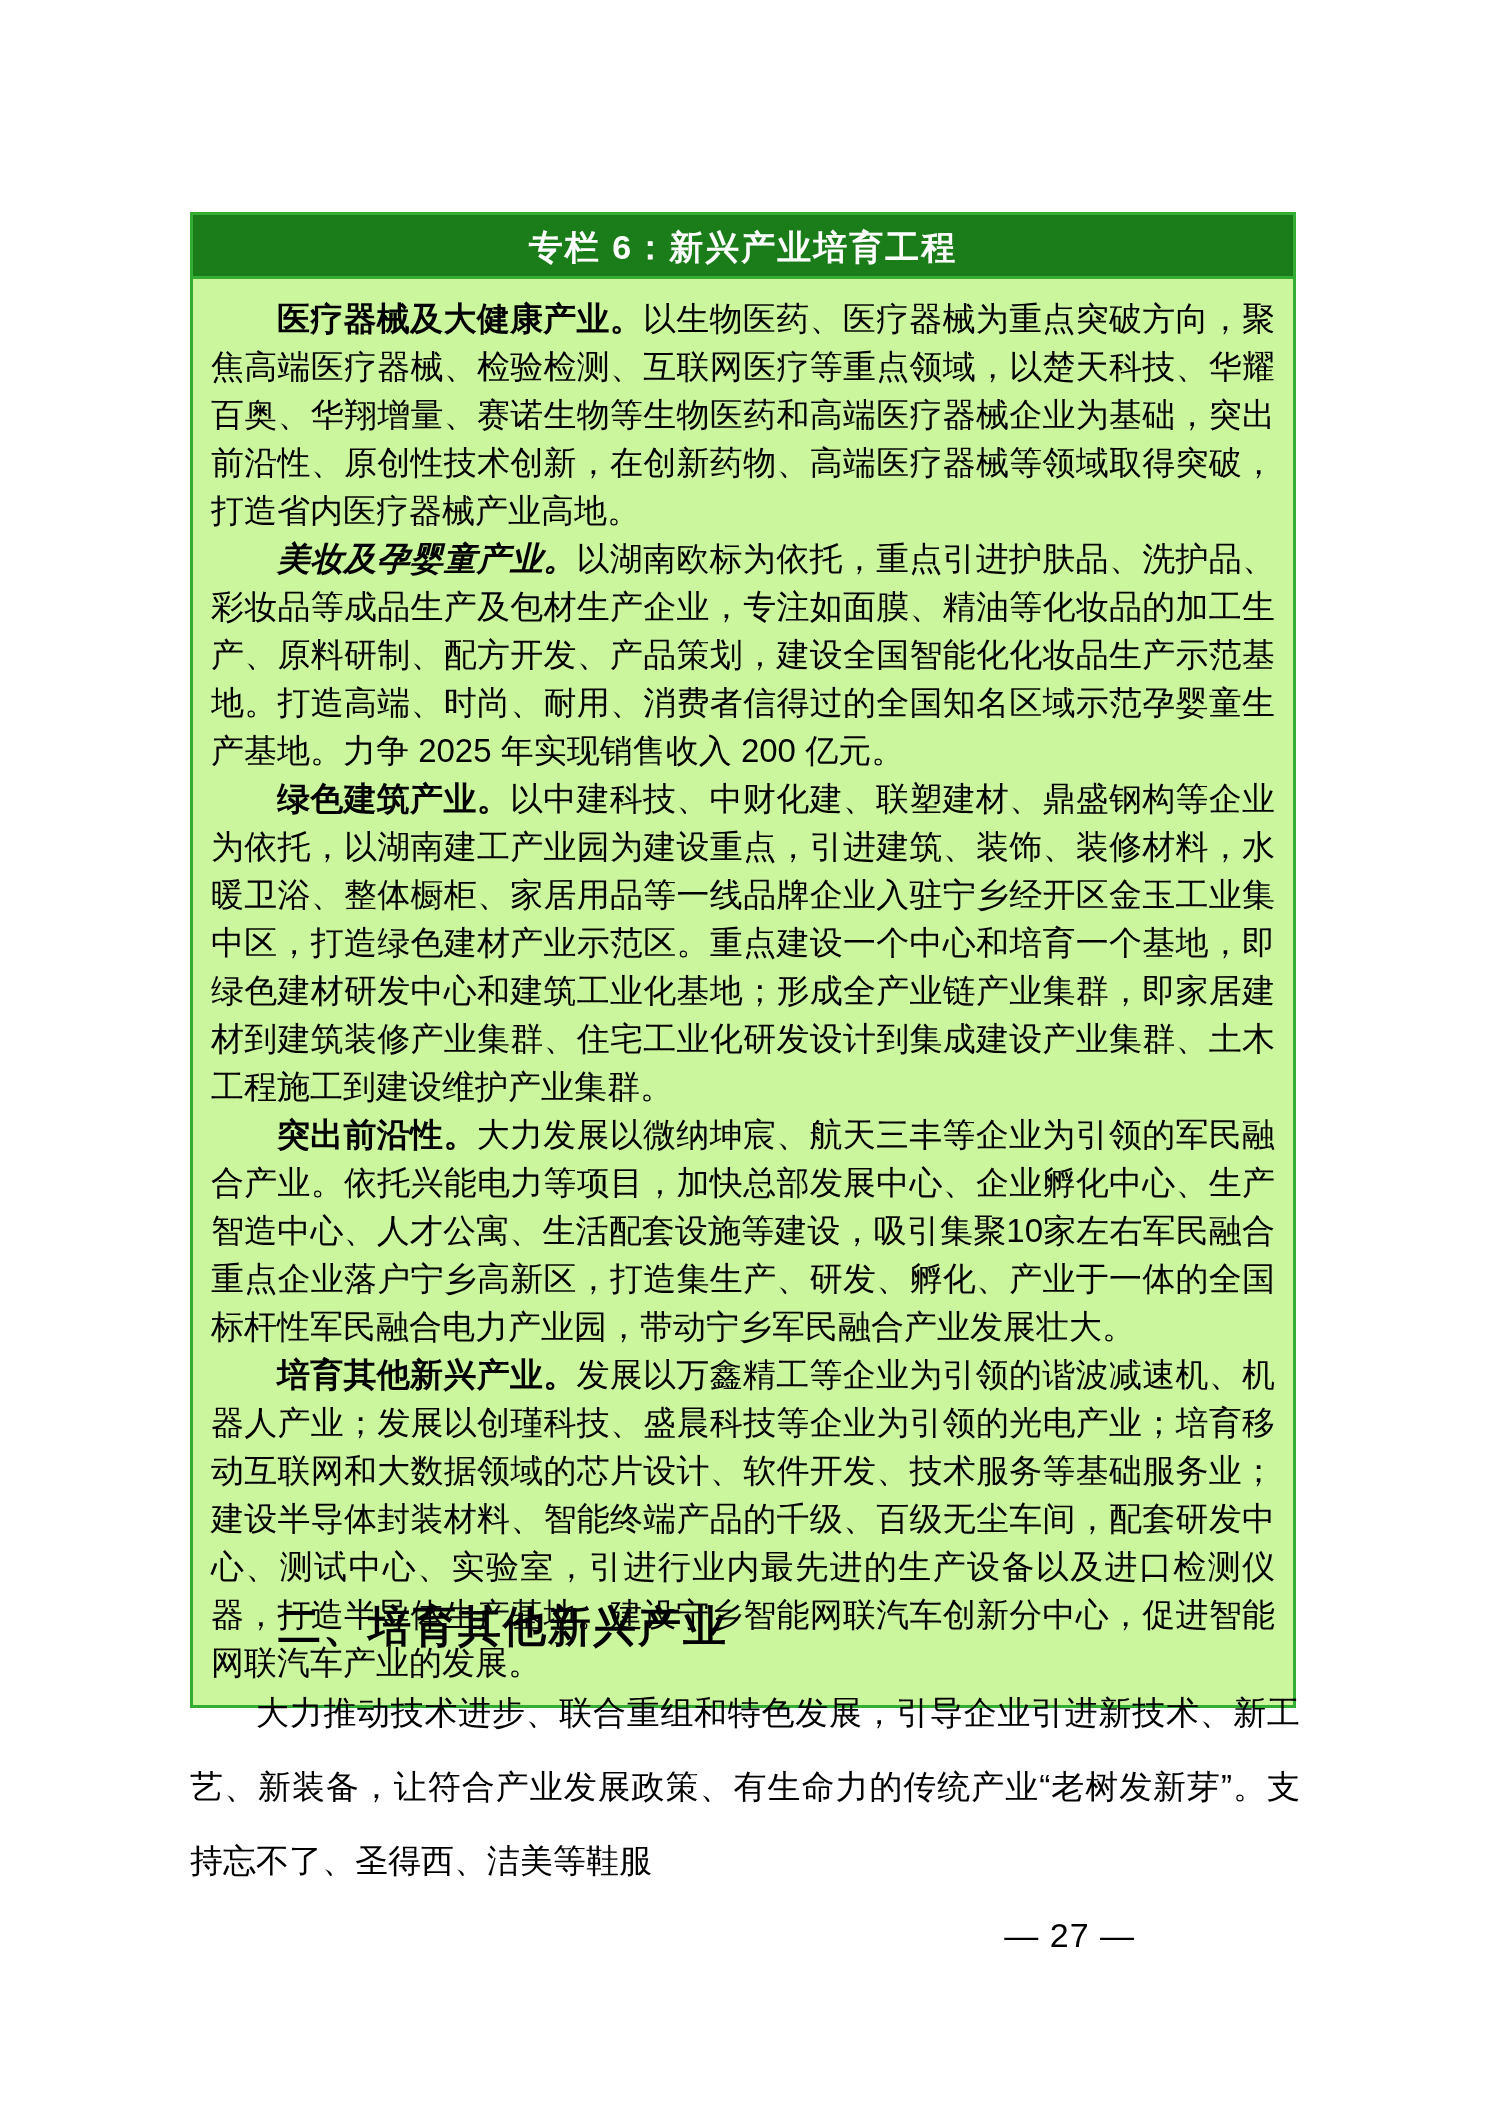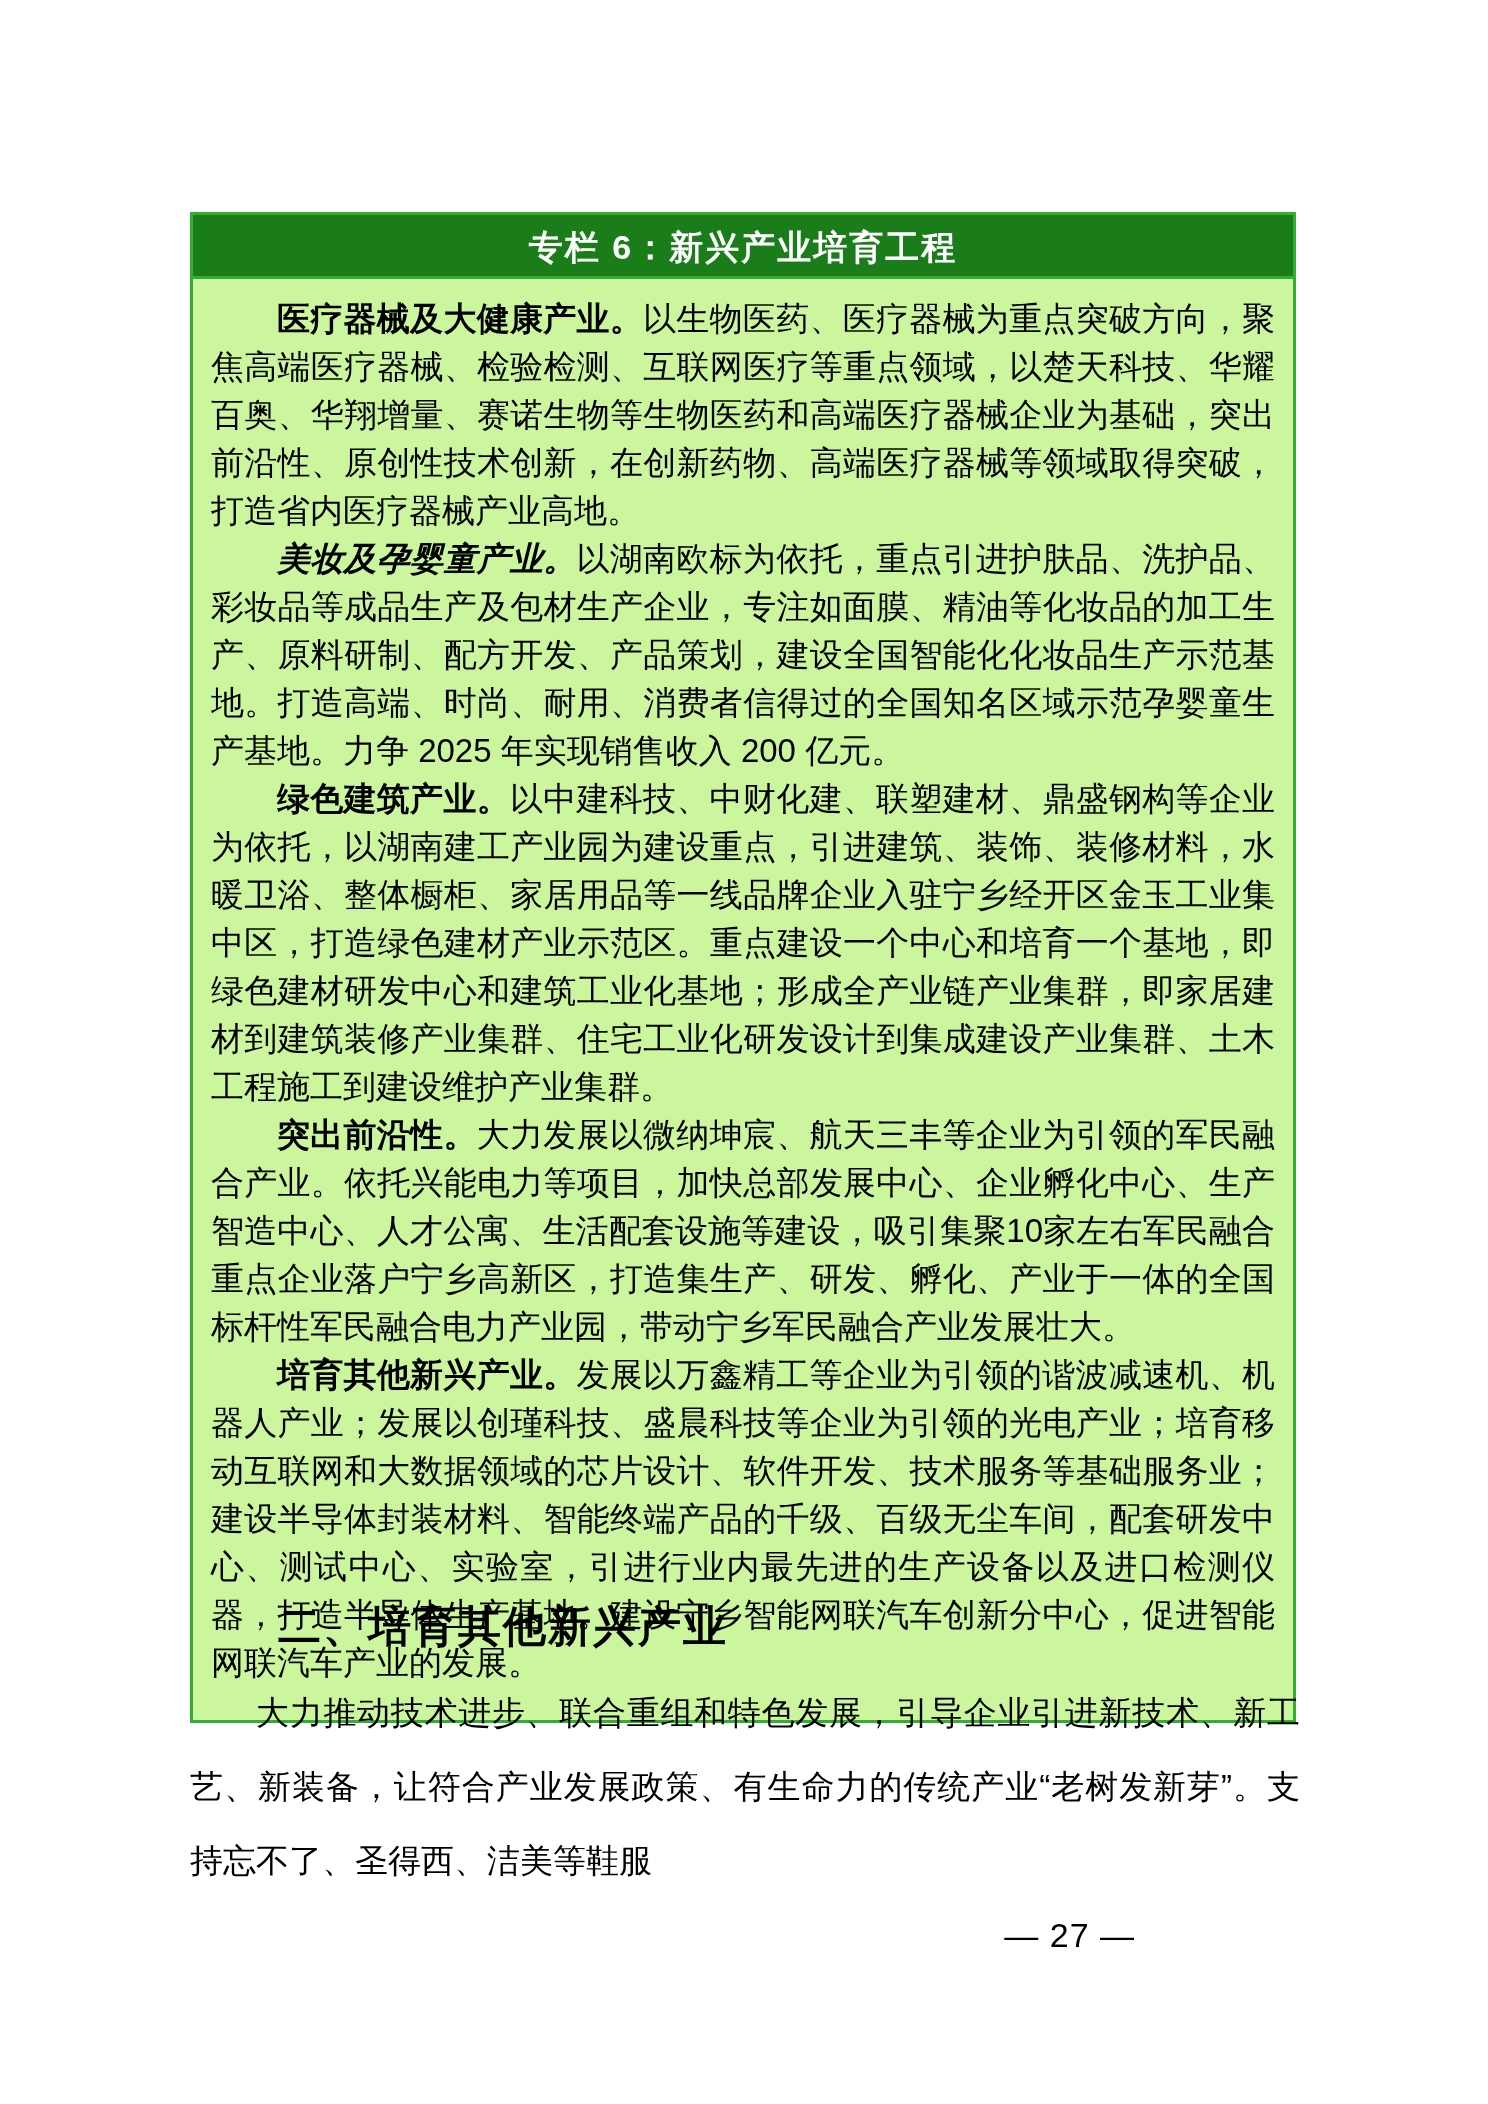--- a/index.html
+++ b/index.html
@@ -32,21 +32,21 @@
     font-size: 34px;
     font-weight: bold;
     text-align: center;
     height: 64px;
     line-height: 64px;
     border-bottom: 3px solid #33ad33;
     letter-spacing: 2px;
   }
   .panel-body {
     background: #ccf69e;
-    padding: 16px 18px 33px 18px;
+    padding: 16px 18px 18px 18px;
     min-height: 1286px;
     font-size: 33px;
     line-height: 48px;
     text-align: justify;
     color: #000000;
   }
   .panel-body p {
     text-indent: 2em;
     margin: 0;
   }

